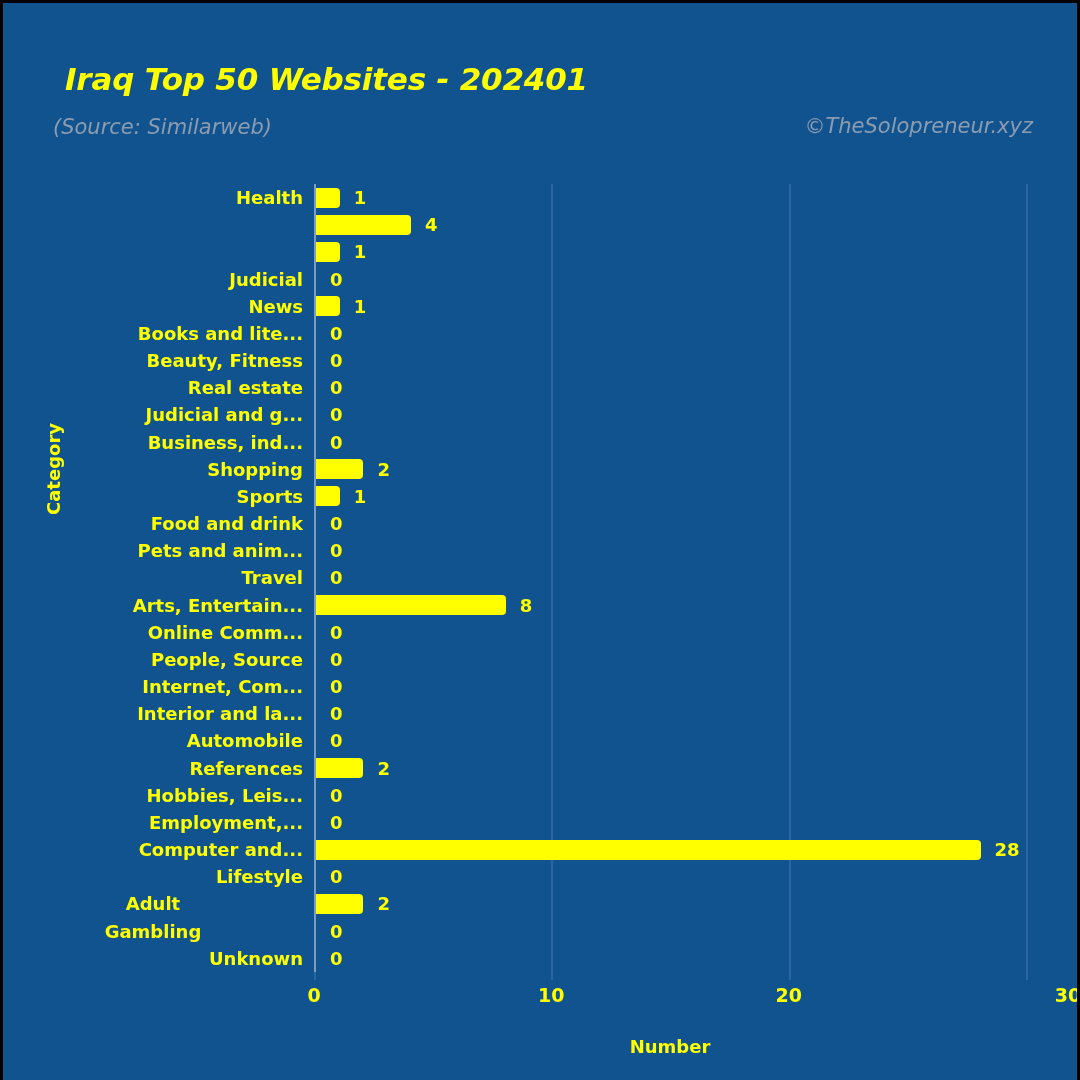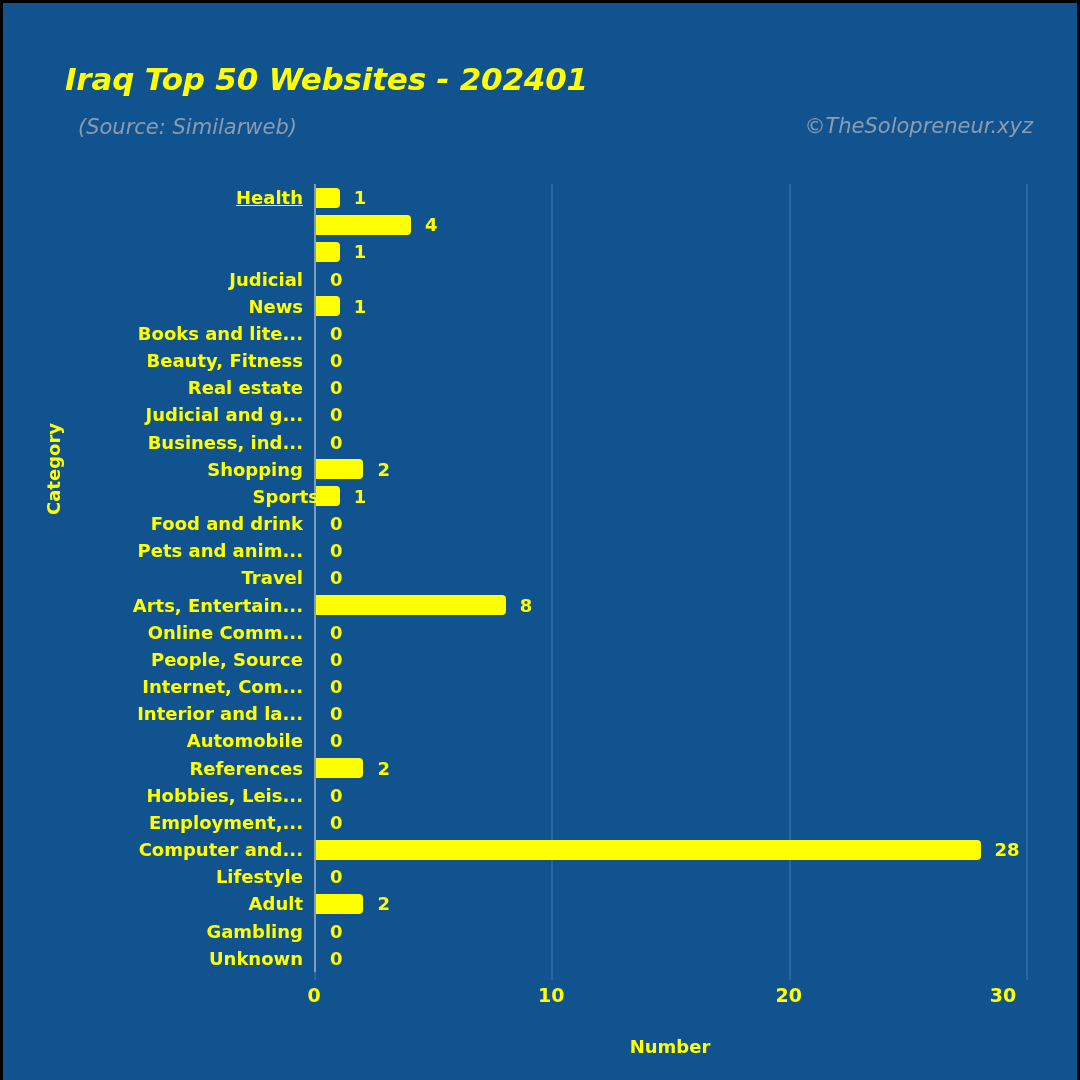--- a/index.html
+++ b/index.html
@@ -33,21 +33,21 @@
     top: 58px;
     font-size: 31px;
     font-weight: bold;
     font-style: italic;
     color: #ffff00;
     letter-spacing: -0.2px;
     white-space: nowrap;
   }
   #subtitle {
     position: absolute;
-    left: 75px;
+    left: 50px;
     top: 112px;
     font-size: 21px;
     font-style: italic;
     color: #8c9cb0;
     white-space: nowrap;
   }
   #watermark {
     position: absolute;
     right: 44px;
     top: 111px;
@@ -163,26 +163,26 @@
     </div>
   <div id="axis-line"></div>
   <div id="ticks">
       <div class="tick-mark" style="left: 311px; top: 969px;"></div>
       <div class="xtick-label" style="left: 311px; top: 981px;">0</div>
       <div class="tick-mark" style="left: 548.333px; top: 969px;"></div>
       <div class="xtick-label" style="left: 548.333px; top: 981px;">10</div>
       <div class="tick-mark" style="left: 785.667px; top: 969px;"></div>
       <div class="xtick-label" style="left: 785.667px; top: 981px;">20</div>
       <div class="tick-mark" style="left: 1023px; top: 969px;"></div>
-      <div class="xtick-label" style="left: 1000px; top: 981px;">30</div>
+      <div class="xtick-label" style="left: 1065px; top: 981px;">30</div>
     </div>
 
   <div id="rows">
       <div class="row" style="top: 181px; height: 27.1724px;">
-        <div class="cat-label" style="line-height: 27.1724px; text-decoration: underline;">Health</div>
+        <div class="cat-label" style="line-height: 27.1724px;">Health</div>
         <div class="bar" style="width: 23.7333px; top: 3.58621px;"></div>
         <div class="bar-value" style="left: 350.733px; line-height: 27.1724px;">1</div>
       </div>
       <div class="row" style="top: 208.172px; height: 27.1724px;">
         <div class="bar" style="width: 94.9333px; top: 3.58621px;"></div>
         <div class="bar-value" style="left: 421.933px; line-height: 27.1724px;">4</div>
       </div>
       <div class="row" style="top: 235.345px; height: 27.1724px;">
         <div class="bar" style="width: 23.7333px; top: 3.58621px;"></div>
         <div class="bar-value" style="left: 350.733px; line-height: 27.1724px;">1</div>
@@ -215,21 +215,21 @@
       <div class="row" style="top: 425.552px; height: 27.1724px;">
         <div class="cat-label" style="line-height: 27.1724px;">Business, ind...</div>
         <div class="bar-value" style="left: 327px; line-height: 27.1724px;">0</div>
       </div>
       <div class="row" style="top: 452.724px; height: 27.1724px;">
         <div class="cat-label" style="line-height: 27.1724px;">Shopping</div>
         <div class="bar" style="width: 47.4667px; top: 3.58621px;"></div>
         <div class="bar-value" style="left: 374.467px; line-height: 27.1724px;">2</div>
       </div>
       <div class="row" style="top: 479.897px; height: 27.1724px;">
-        <div class="cat-label" style="line-height: 27.1724px; margin-left: 16px;">Sports</div>
+        <div class="cat-label" style="line-height: 27.1724px;">Sports</div>
         <div class="bar" style="width: 23.7333px; top: 3.58621px;"></div>
         <div class="bar-value" style="left: 350.733px; line-height: 27.1724px;">1</div>
       </div>
       <div class="row" style="top: 507.069px; height: 27.1724px;">
         <div class="cat-label" style="line-height: 27.1724px;">Food and drink</div>
         <div class="bar-value" style="left: 327px; line-height: 27.1724px;">0</div>
       </div>
       <div class="row" style="top: 534.241px; height: 27.1724px;">
         <div class="cat-label" style="line-height: 27.1724px;">Pets and anim...</div>
         <div class="bar-value" style="left: 327px; line-height: 27.1724px;">0</div>
@@ -279,26 +279,26 @@
       <div class="row" style="top: 833.138px; height: 27.1724px;">
         <div class="cat-label" style="line-height: 27.1724px;">Computer and...</div>
         <div class="bar" style="width: 664.533px; top: 3.58621px;"></div>
         <div class="bar-value" style="left: 991.533px; line-height: 27.1724px;">28</div>
       </div>
       <div class="row" style="top: 860.31px; height: 27.1724px;">
         <div class="cat-label" style="line-height: 27.1724px;">Lifestyle</div>
         <div class="bar-value" style="left: 327px; line-height: 27.1724px;">0</div>
       </div>
       <div class="row" style="top: 887.483px; height: 27.1724px;">
-        <div class="cat-label" style="line-height: 27.1724px;">Adult</div>
+        <div class="cat-label" style="line-height: 27.1724px; text-align: center;">Adult</div>
         <div class="bar" style="width: 47.4667px; top: 3.58621px;"></div>
         <div class="bar-value" style="left: 374.467px; line-height: 27.1724px;">2</div>
       </div>
       <div class="row" style="top: 914.655px; height: 27.1724px;">
-        <div class="cat-label" style="line-height: 27.1724px;">Gambling</div>
+        <div class="cat-label" style="line-height: 27.1724px; text-align: center;">Gambling</div>
         <div class="bar-value" style="left: 327px; line-height: 27.1724px;">0</div>
       </div>
       <div class="row" style="top: 941.828px; height: 27.1724px;">
         <div class="cat-label" style="line-height: 27.1724px;">Unknown</div>
         <div class="bar-value" style="left: 327px; line-height: 27.1724px;">0</div>
       </div>
     </div>
 
   <div id="xaxis-title">Number</div>
 

